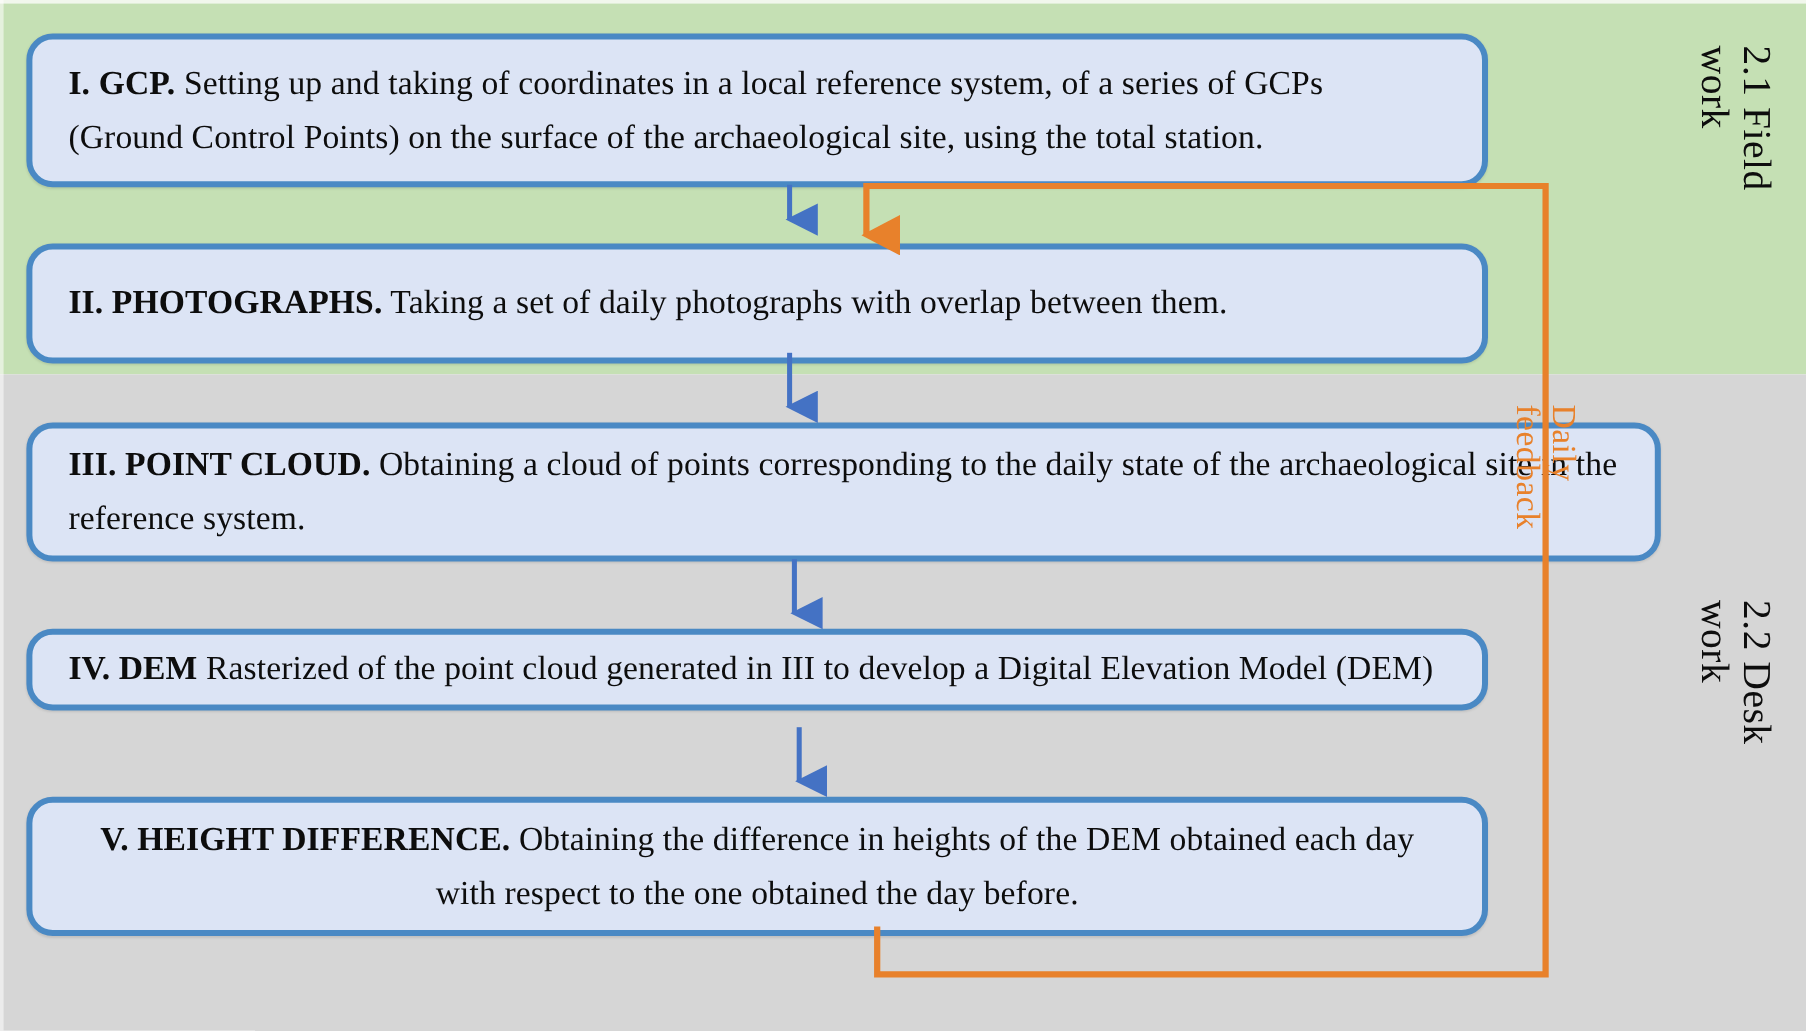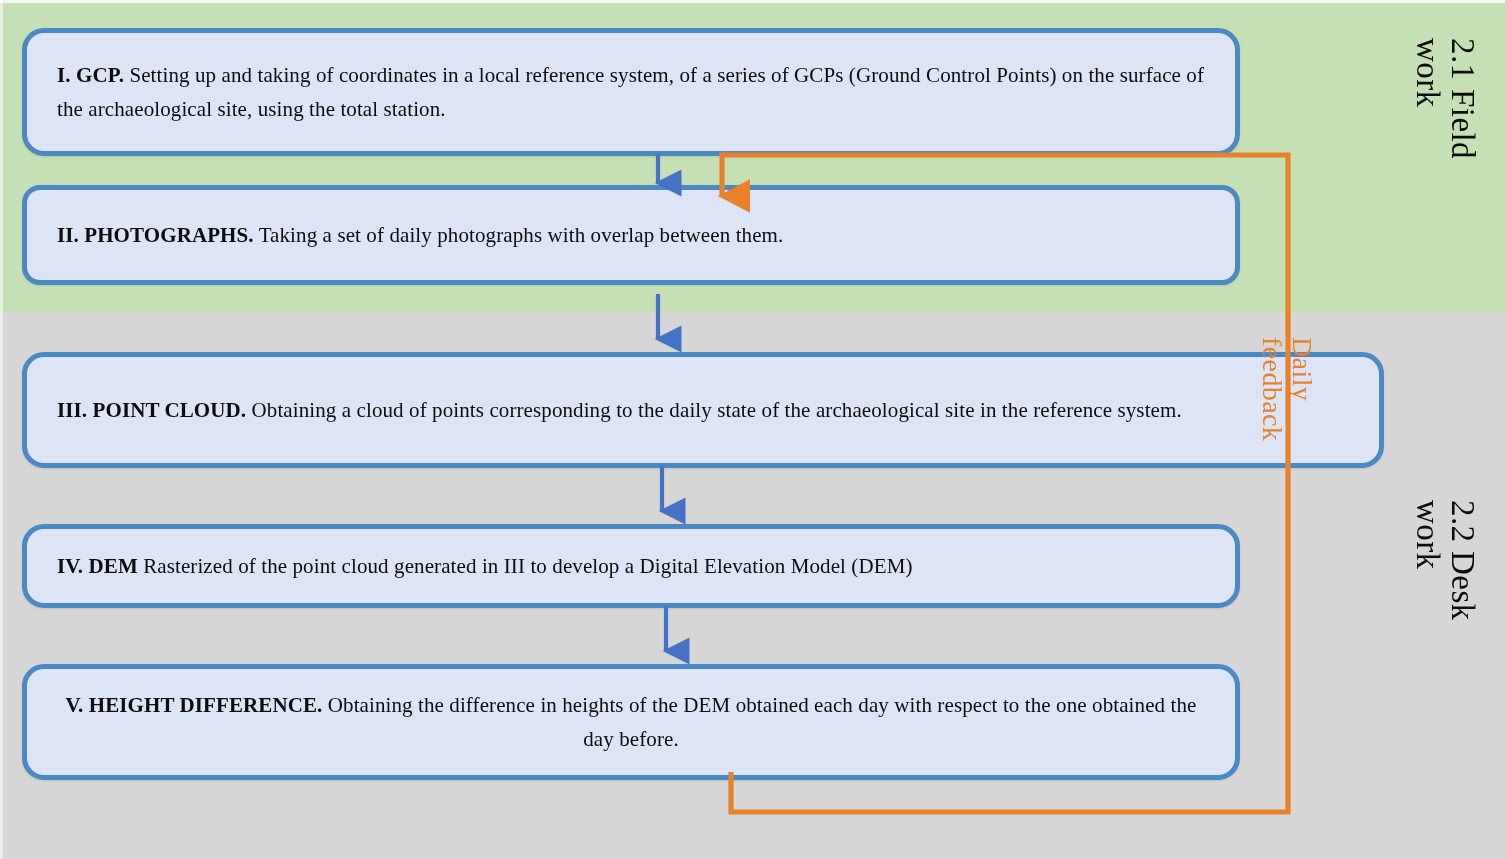--- a/index.html
+++ b/index.html
@@ -22,32 +22,32 @@
   
   .pbox{
     position:absolute;
     box-sizing:border-box;
     background:#dce4f5;
     border:5px solid #4a89c4;
     border-radius:22px;
     padding:0 30px;
     display:flex;align-items:center;
     color:#0d0d0d;
-    font-size:21px;
+    font-size:28px;
     line-height:1.62;
     letter-spacing:.1px;
     box-shadow:0 1px 2px rgba(0,0,0,.10);
   }
   .pbox .txt{display:block;width:100%;}
   .pbox b{font-weight:bold;}
 
   #box-1{left:22px;  top:28px;  width:1218px;height:128px;}
-  #box-2{left:22px;  top:185px; width:1218px;height:100px;border-radius:18px;}
+  #box-2{left:22px;  top:203px; width:1218px;height:100px;}
   #box-3{left:22px;  top:352px; width:1362px;height:116px;}
-  #box-4{left:22px;  top:524px; width:1218px;height:84px;}
+  #box-4{left:22px;  top:524px; width:1218px;height:68px;}
   #box-5{left:22px;  top:664px; width:1218px;height:116px;text-align:center;}
 
   
   #arrows{position:absolute;left:0;top:0;width:1505px;height:859px;}
 
   
   .vlabel{
     position:absolute;
     transform-origin:0 0;
     transform:rotate(90deg);

